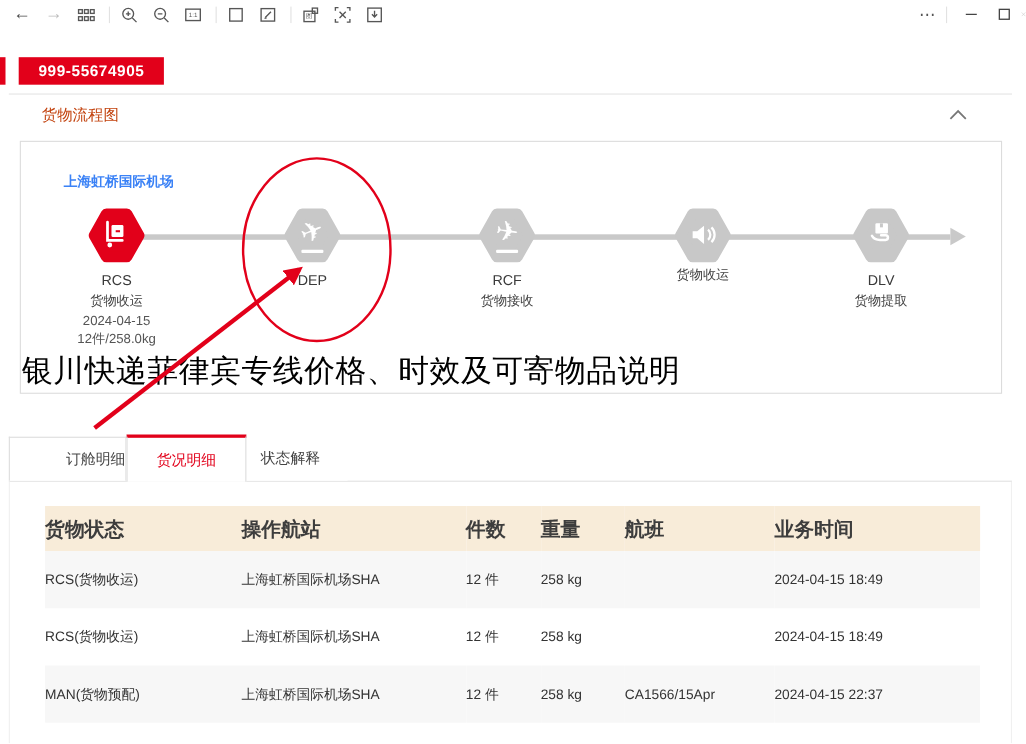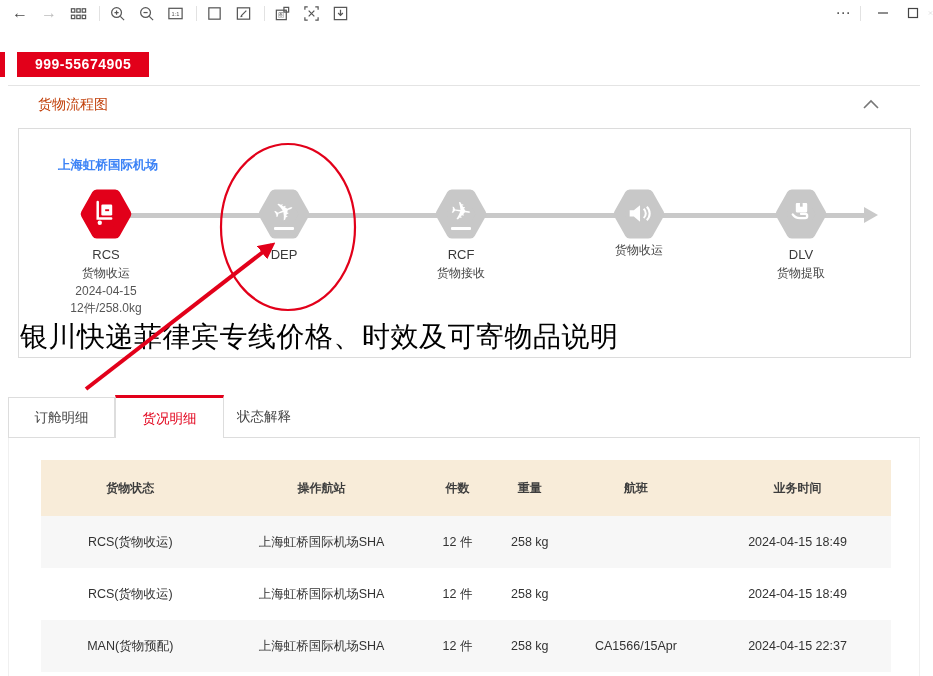--- a/index.html
+++ b/index.html
@@ -49,29 +49,29 @@
 
   
   .headline{position:absolute;left:20px;top:318px;font-size:28px;letter-spacing:.5px;font-weight:500;color:#000;white-space:nowrap;z-index:5;}
 
   
   .annotation{position:absolute;left:0;top:0;width:933px;height:676px;z-index:9;pointer-events:none;}
 
   
   .tabbar-line{position:absolute;left:8px;top:437px;width:912px;border-top:1px solid #ddd;}
   .tab{position:absolute;top:397px;height:40px;line-height:40px;text-align:center;font-size:13.5px;color:#444;cursor:pointer;background:#fff;}
-  .tab.boxed{border:1px solid #ddd;border-bottom:none;}
+  .tab.boxed{border:1px solid #ddd;border-bottom:none;text-align:right;}
   .tab.active{top:395px;height:43px;line-height:41px;border:1px solid #ddd;border-bottom:none;border-top:3px solid var(--accent);color:var(--accent);z-index:2;}
 
   
   .panel{position:absolute;left:8px;top:438px;width:912px;height:238px;background:#fff;border-left:1px solid #f0f0f0;border-right:1px solid #f0f0f0;}
   .table-wrap{position:absolute;left:32px;top:22px;width:850px;}
   table{width:100%;border-collapse:collapse;table-layout:fixed;}
-  thead th{background:var(--thead-bg);height:56px;font-size:12px;font-weight:bold;color:#3d3d3d;text-align:center;}
-  tbody td{height:52px;font-size:12.5px;color:#333;text-align:center;margin-top:10px;}
+  thead th{background:var(--thead-bg);height:41px;font-size:18px;font-weight:bold;color:#3d3d3d;text-align:left;}
+  tbody td{height:52px;font-size:12.5px;color:#333;margin-top:10px;}
   tbody tr.alt{background:var(--alt-row);}
 </style>
 </head>
 <body>
 
 <div class="screen">
 
   <div class="toolbar">
     <span id="toolbar-icons" style="display:flex;align-items:center;">
         <span class="tbtn">←</span>

